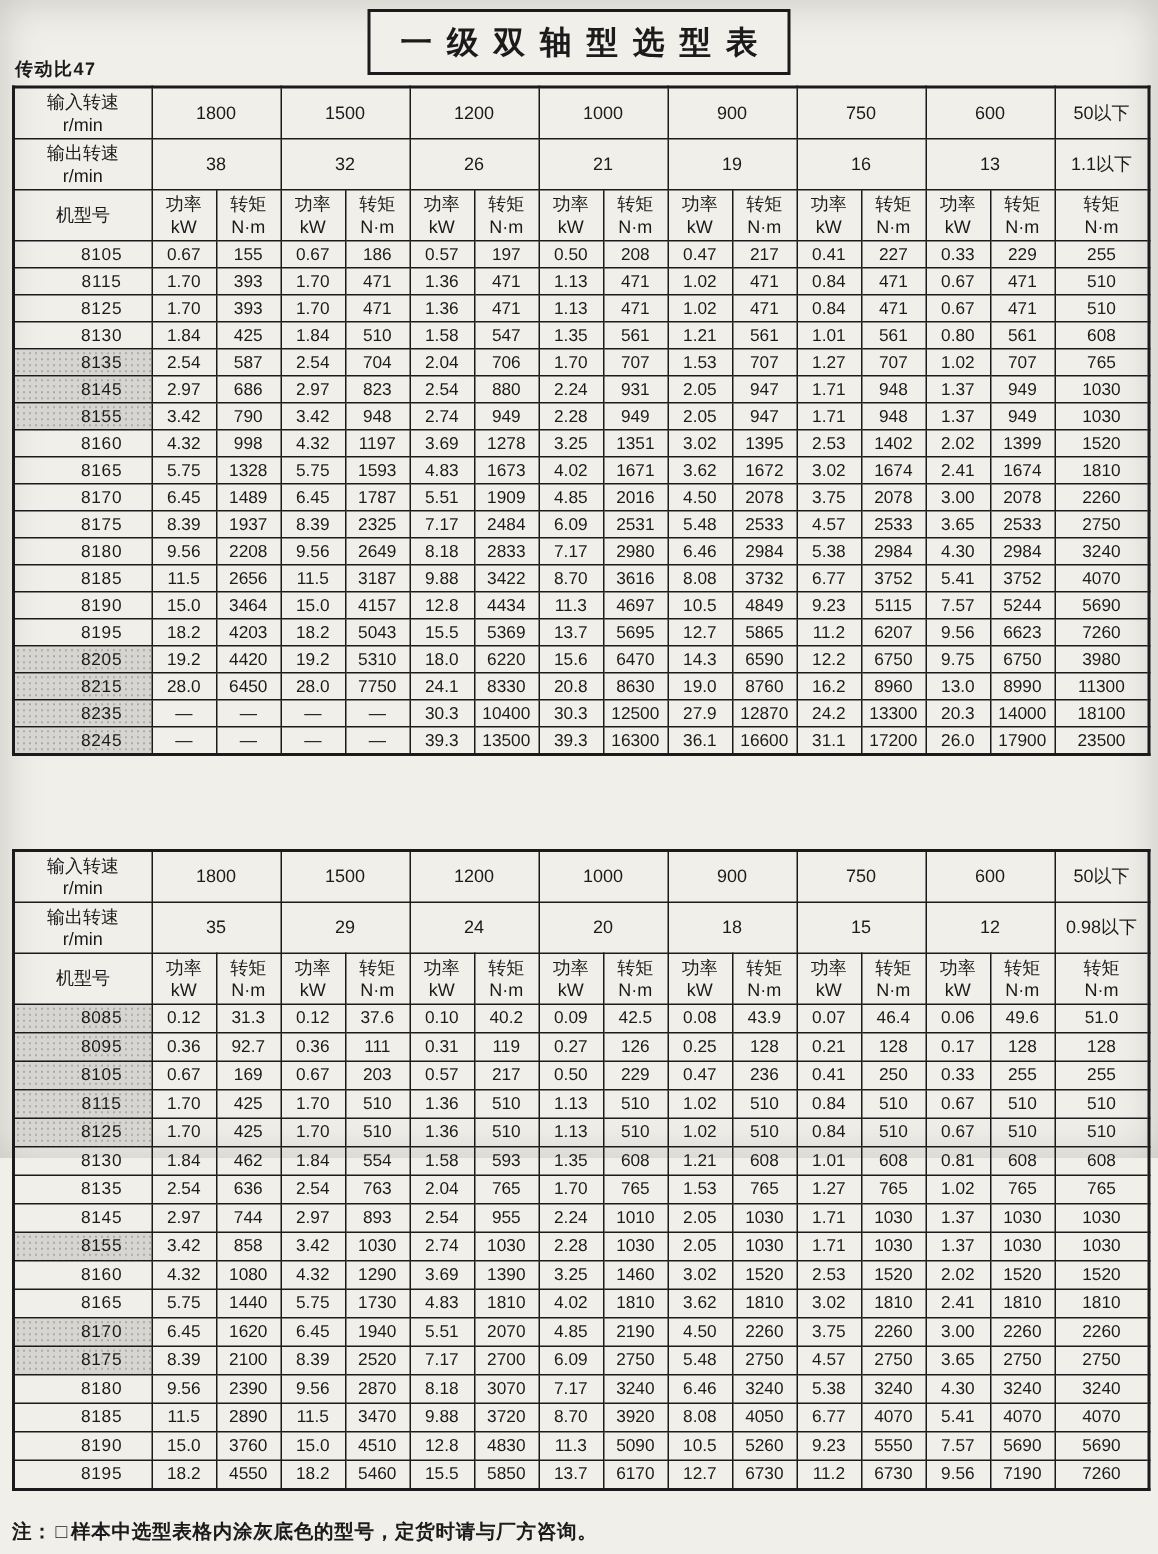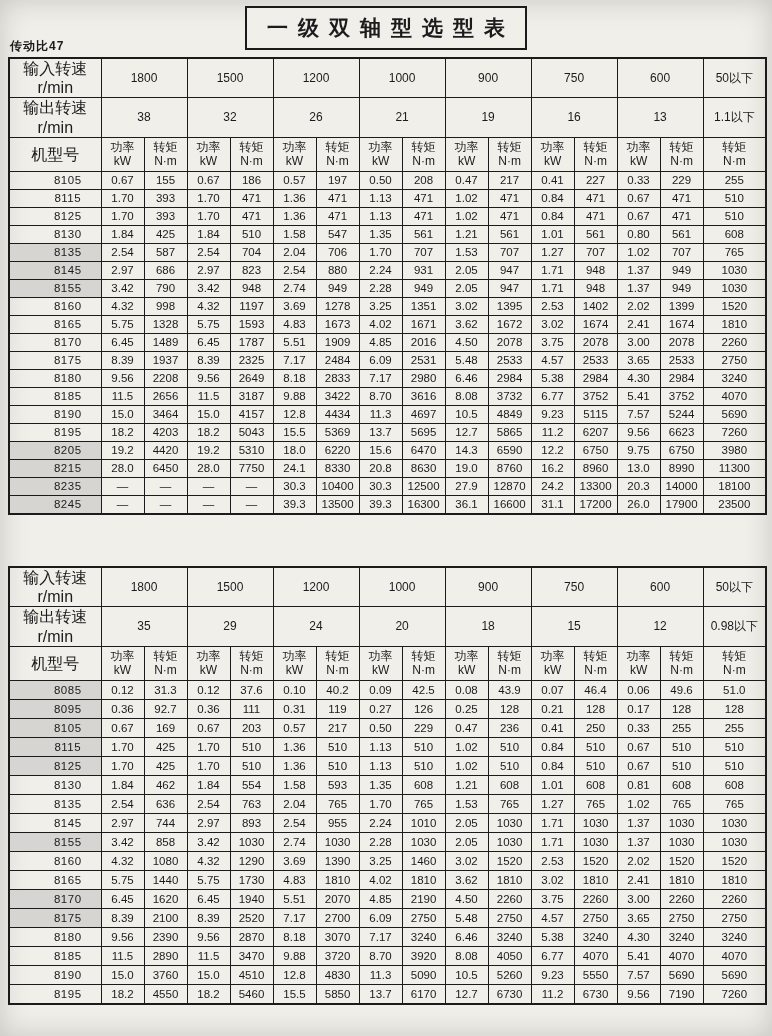--- a/index.html
+++ b/index.html
@@ -9,21 +9,21 @@
     --shaded-dot:#aeaca7;
   }
   html,body{margin:0;padding:0;}
   body{
     width:772px;height:1036px;overflow:hidden;
     background:var(--paper);
     font-family:"Liberation Sans", sans-serif;
     color:var(--ink);
   }
   .page{
-    position:relative;width:772px;height:1036px;
+    position:relative;width:772px;height:772px;
     box-shadow:inset 0 0 28px rgba(90,88,84,.28);
   }
   .title-box{
     position:absolute;top:6px;left:50%;transform:translateX(-50%);
     border:2px solid var(--ink);
     padding:6px 10px 6px 20px;
     font-size:21px;font-weight:bold;letter-spacing:10px;
     white-space:nowrap;background:var(--paper);
   }
   .tbl-sec{position:absolute;left:8px;width:756px;}
@@ -38,21 +38,21 @@
     border:2px solid var(--ink);
   }
   th,td{
     border:1px solid var(--ink);
     text-align:center;vertical-align:middle;
     padding:0;overflow:hidden;white-space:nowrap;
   }
   thead th{
     font-weight:normal;font-size:12px;line-height:1.2;height:33px;
   }
-  thead .lbl{font-size:16px;}
+  thead .lbl{font-size:12px;}
   tbody td{font-size:11.5px;}
   .t1 tbody td{height:17px;}
   .t2 tbody td{height:18px;}
   td.model{letter-spacing:.5px;padding-left:25px;}
   td.shaded{
     background-color:var(--shaded);
     background-image:radial-gradient(var(--shaded-dot) 22%, rgba(0,0,0,0) 24%);
     background-size:4px 4px;
   }
   .note{
@@ -849,14 +849,17 @@
             <td>11.2</td>
             <td>6730</td>
             <td>9.56</td>
             <td>7190</td>
             <td>7260</td>
           </tr>
         </tbody>
       </table>
   </section>
 
+  <div class="note">
+    <span>注：</span><span class="legend-square">□</span><span>样本中选型表格内涂灰底色的型号，定货时请与厂方咨询。</span>
+  </div>
 
 </div>
 
 </body></html>

